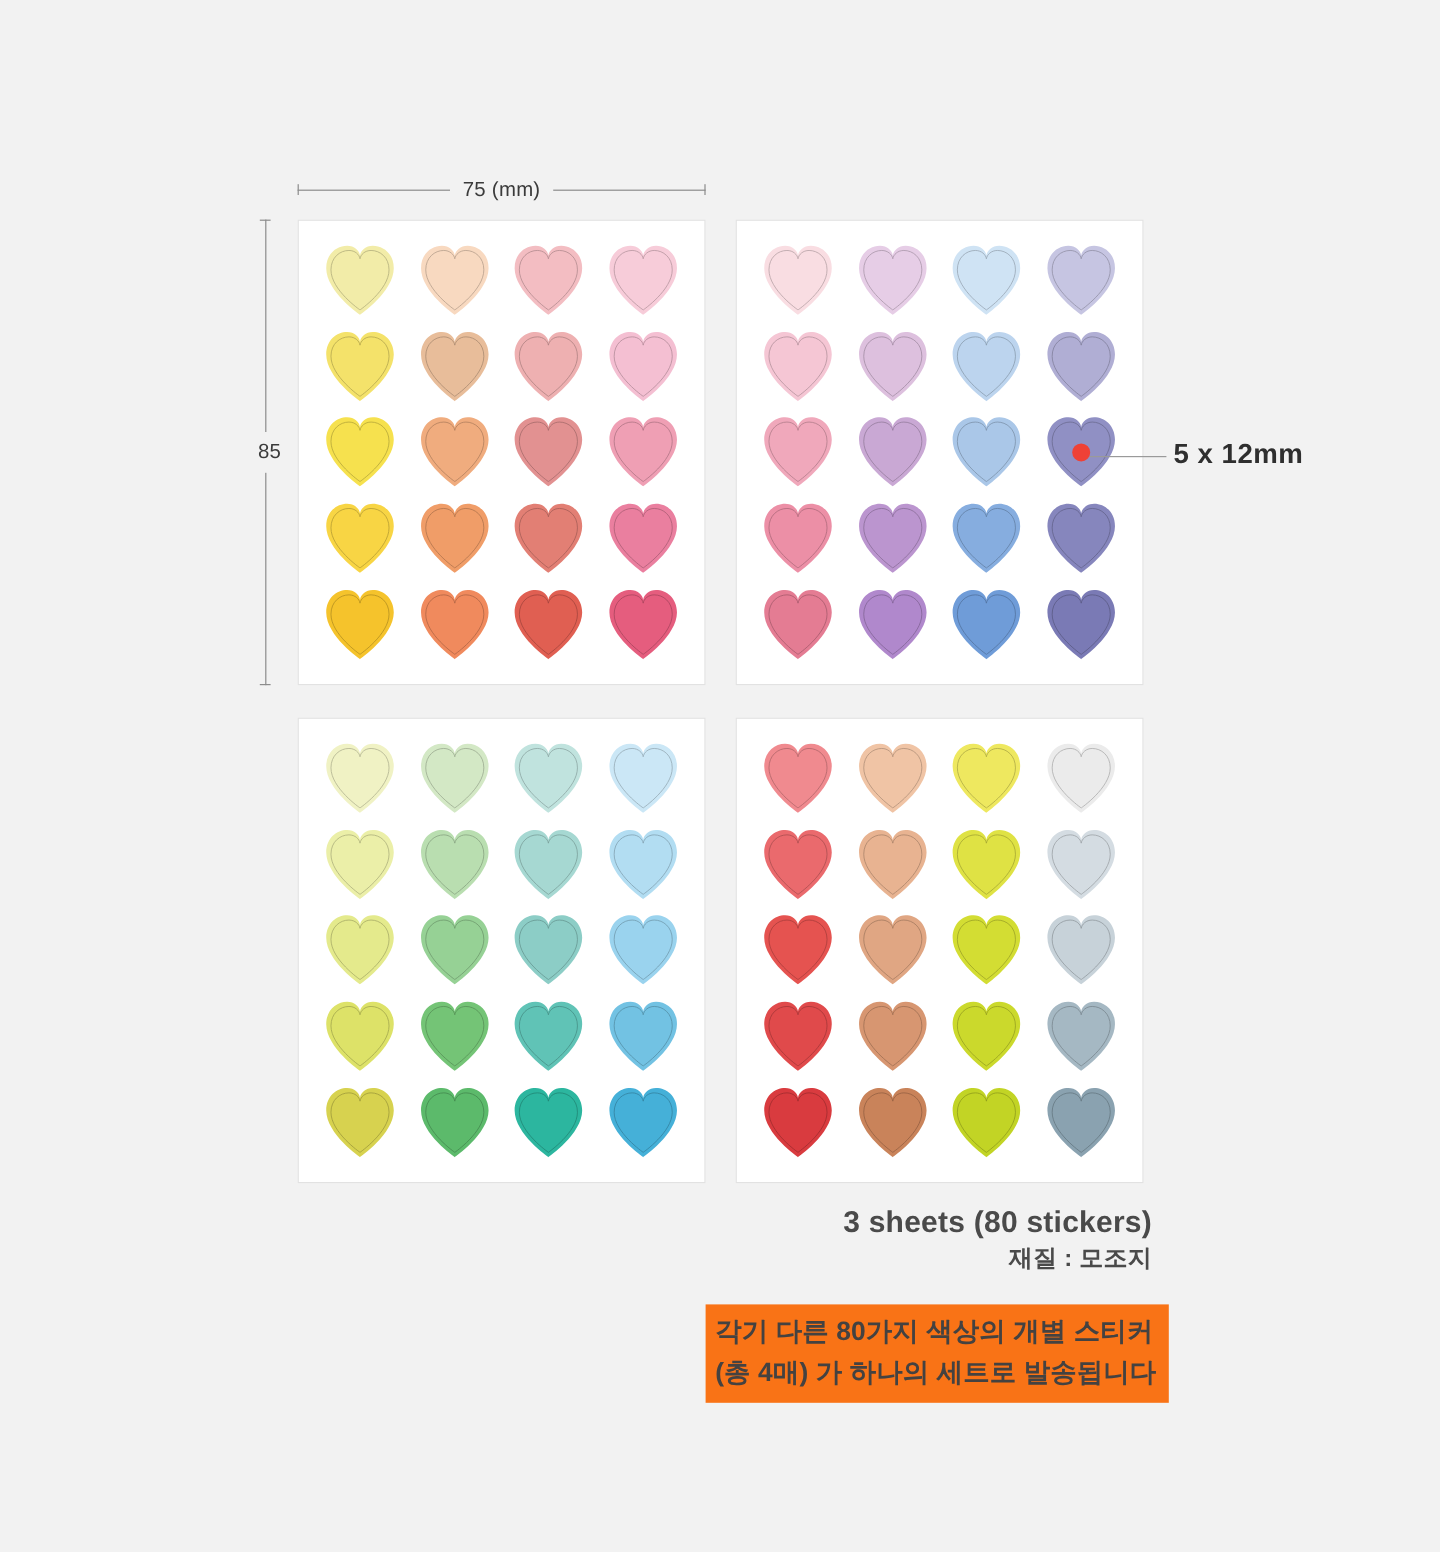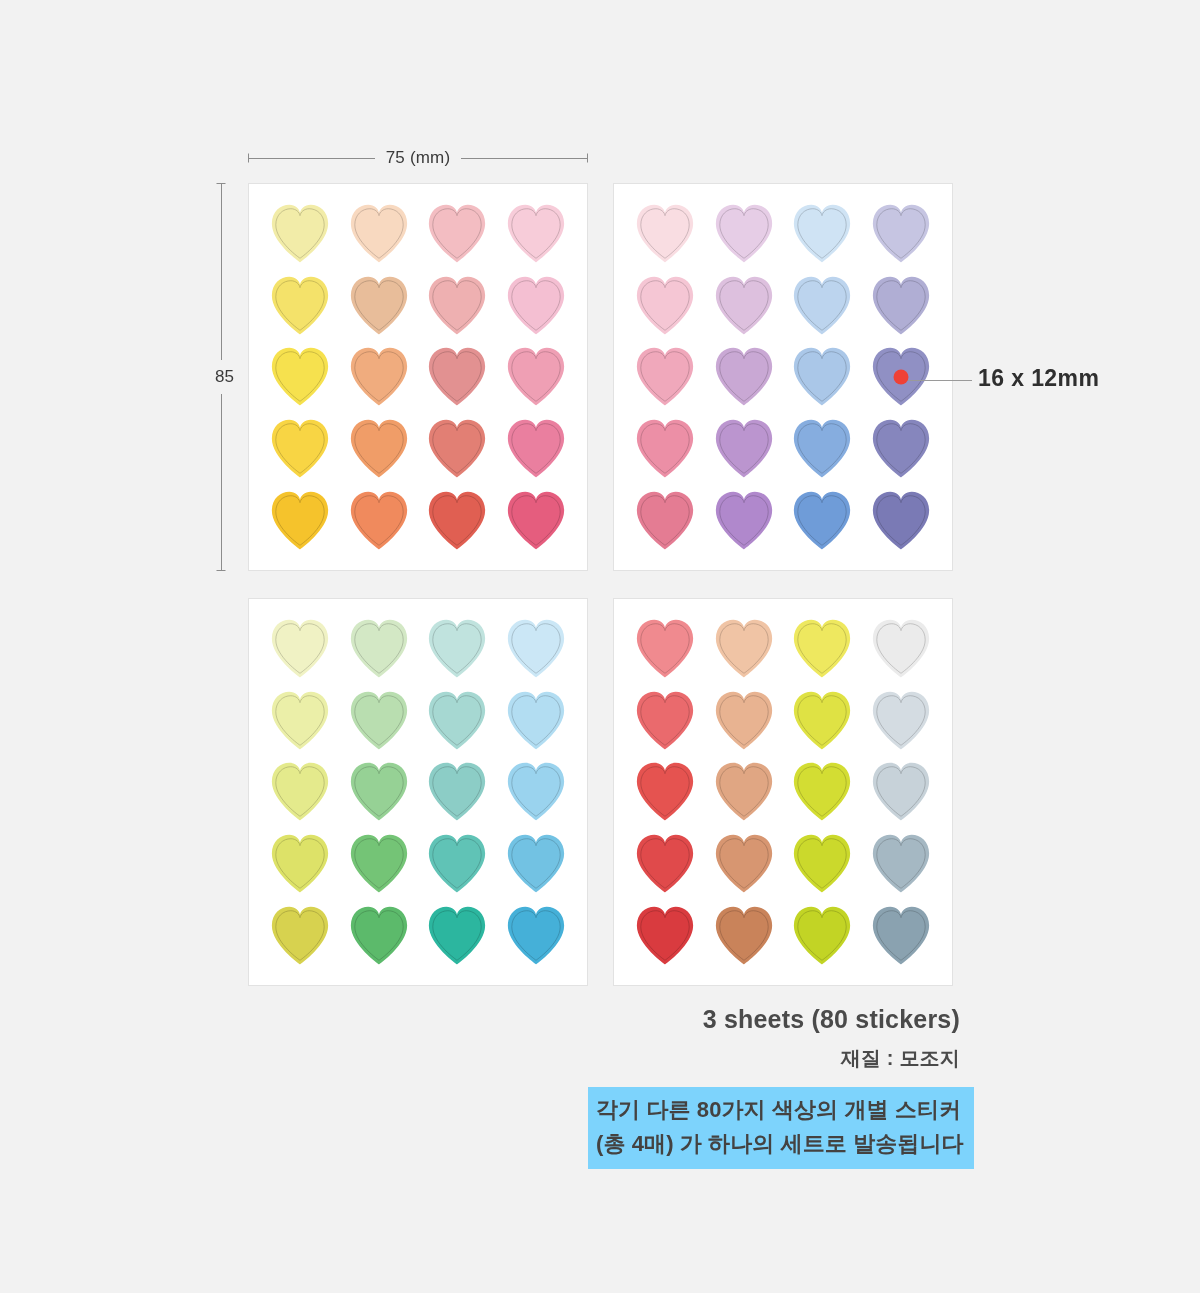--- a/index.html
+++ b/index.html
@@ -180,31 +180,30 @@
     text-align: right;
   }
   .caption-main {
     font-size: 25px;
     font-weight: bold;
     color: #4a4a4a;
     letter-spacing: .2px;
     line-height: 1.25;
   }
   .caption-sub {
-    margin-top: 10px;
     font-size: 20px;
     font-weight: bold;
     color: #4a4a4a;
     letter-spacing: .2px;
   }
   .highlight-block {
     position: absolute;
     left: 588px;
     top: 1087px;
-    background: #7dd3fc;
+    background: #f97316;
     padding: 6px 10px 8px 8px;
     font-size: 22px;
     font-weight: bold;
     line-height: 1.55;
     color: #444241;
     letter-spacing: .1px;
     white-space: pre-line;
   }
 </style>
 </head>
@@ -870,21 +869,21 @@
         <div class="heart">
           <svg viewBox="0 0 100 100">
             <path d="M50,93 C50,93 8,64 8,35 C8,17 21,7 34,7 C43,7 49,13 50,19 C51,13 57,7 66,7 C79,7 92,17 92,35 C92,64 50,93 50,93 Z" fill="#8aa2b0"></path>
             <path d="M50,93 C50,93 8,64 8,35 C8,17 21,7 34,7 C43,7 49,13 50,19 C51,13 57,7 66,7 C79,7 92,17 92,35 C92,64 50,93 50,93 Z" fill="none" stroke="#63757f" stroke-width="1.1" transform="translate(50,50) scale(0.86) translate(-50,-50)"></path>
           </svg>
         </div>
       </div>
     </div>
 
   <div class="callout-line"></div>
-  <div class="callout-label">16 x 12mm</div>
+  <div class="callout-label">5 x 12mm</div>
 
   <div class="caption-block">
     <div class="caption-main">3 sheets (80 stickers)</div>
     <div class="caption-sub">재질 : 모조지</div>
   </div>
 
   <div class="highlight-block">각기 다른 80가지 색상의 개별 스티커
 (총 4매) 가 하나의 세트로 발송됩니다</div>
 
 </div>

